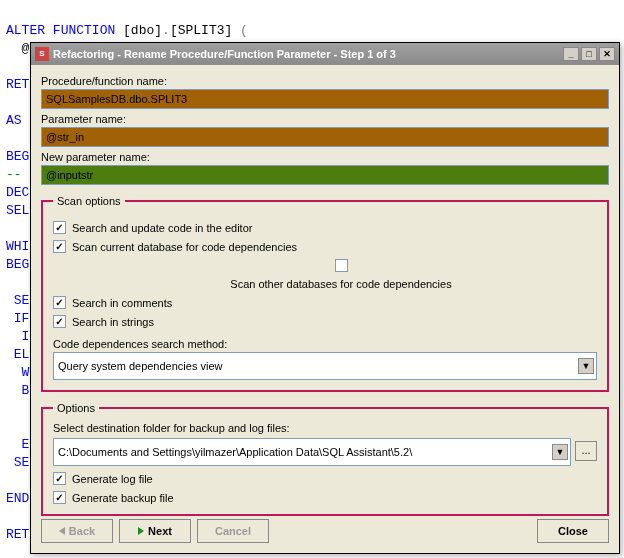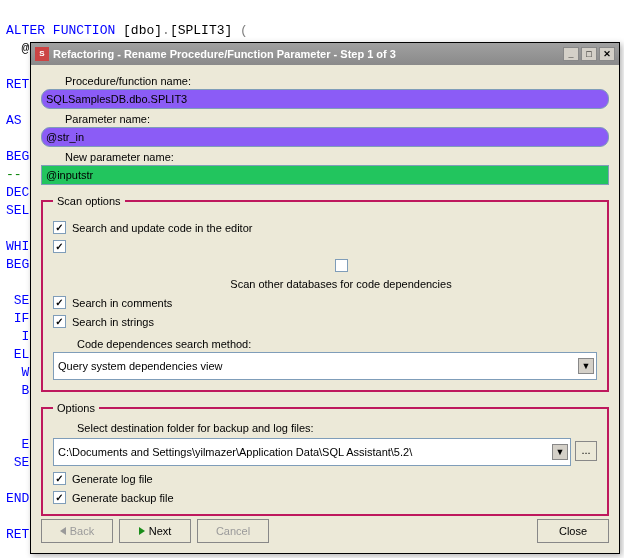--- a/index.html
+++ b/index.html
@@ -68,34 +68,32 @@
 }
 
 .body {
   padding: 6px 10px 10px 10px;
 }
 .field-label {
   font-size: 11px;
   color: #000;
   margin-bottom: 2px;
   margin-top: 4px;
-  margin-left: 24px;
 }
 .text-input {
   width: 100%;
   height: 20px;
   border: 1px solid #7f9db9;
   padding: 2px 4px;
   font-family: Tahoma, Arial, sans-serif;
   font-size: 11px;
-  background: #22c55e;
+  background: #4d7c0f;
 }
 .text-input.ro {
-  background: #8b5cf6;
-  border-radius: 9px;
+  background: #a16207;
 }
 
 fieldset {
   border: 2px solid #be185d;
   margin-top: 10px;
   padding: 8px 10px 10px 10px;
 }
 legend {
   font-size: 11px;
   padding: 0 4px;
@@ -154,20 +152,21 @@
   font-size: 11px;
   text-align: center;
   line-height: 16px;
 }
 
 .button-row {
   position: absolute;
   left: 10px; right: 10px; bottom: 10px;
   display: flex;
   align-items: center;
+  font-weight: bold;
 }
 .btn {
   width: 72px; height: 24px;
   background: #ece9d8;
   border: 1px solid #888;
   font-size: 11px;
   display: inline-flex;
   align-items: center;
   justify-content: center;
   gap: 4px;
@@ -243,20 +242,21 @@
     <input class="text-input" value="@inputstr" style="">
 
     <fieldset>
       <legend>Scan options</legend>
       <div class="chk-row">
         <div class="chk checked"></div>
         <span>Search and update code in the editor</span>
       </div>
       <div class="chk-row">
         <div class="chk checked"></div>
+        <span>Scan current database for code dependencies</span>
       </div>
       <div class="chk-row indent">
         <div class="chk"></div>
         <span>Scan other databases for code dependencies</span>
       </div>
       <div class="chk-row">
         <div class="chk checked"></div>
         <span>Search in comments</span>
       </div>
       <div class="chk-row">

